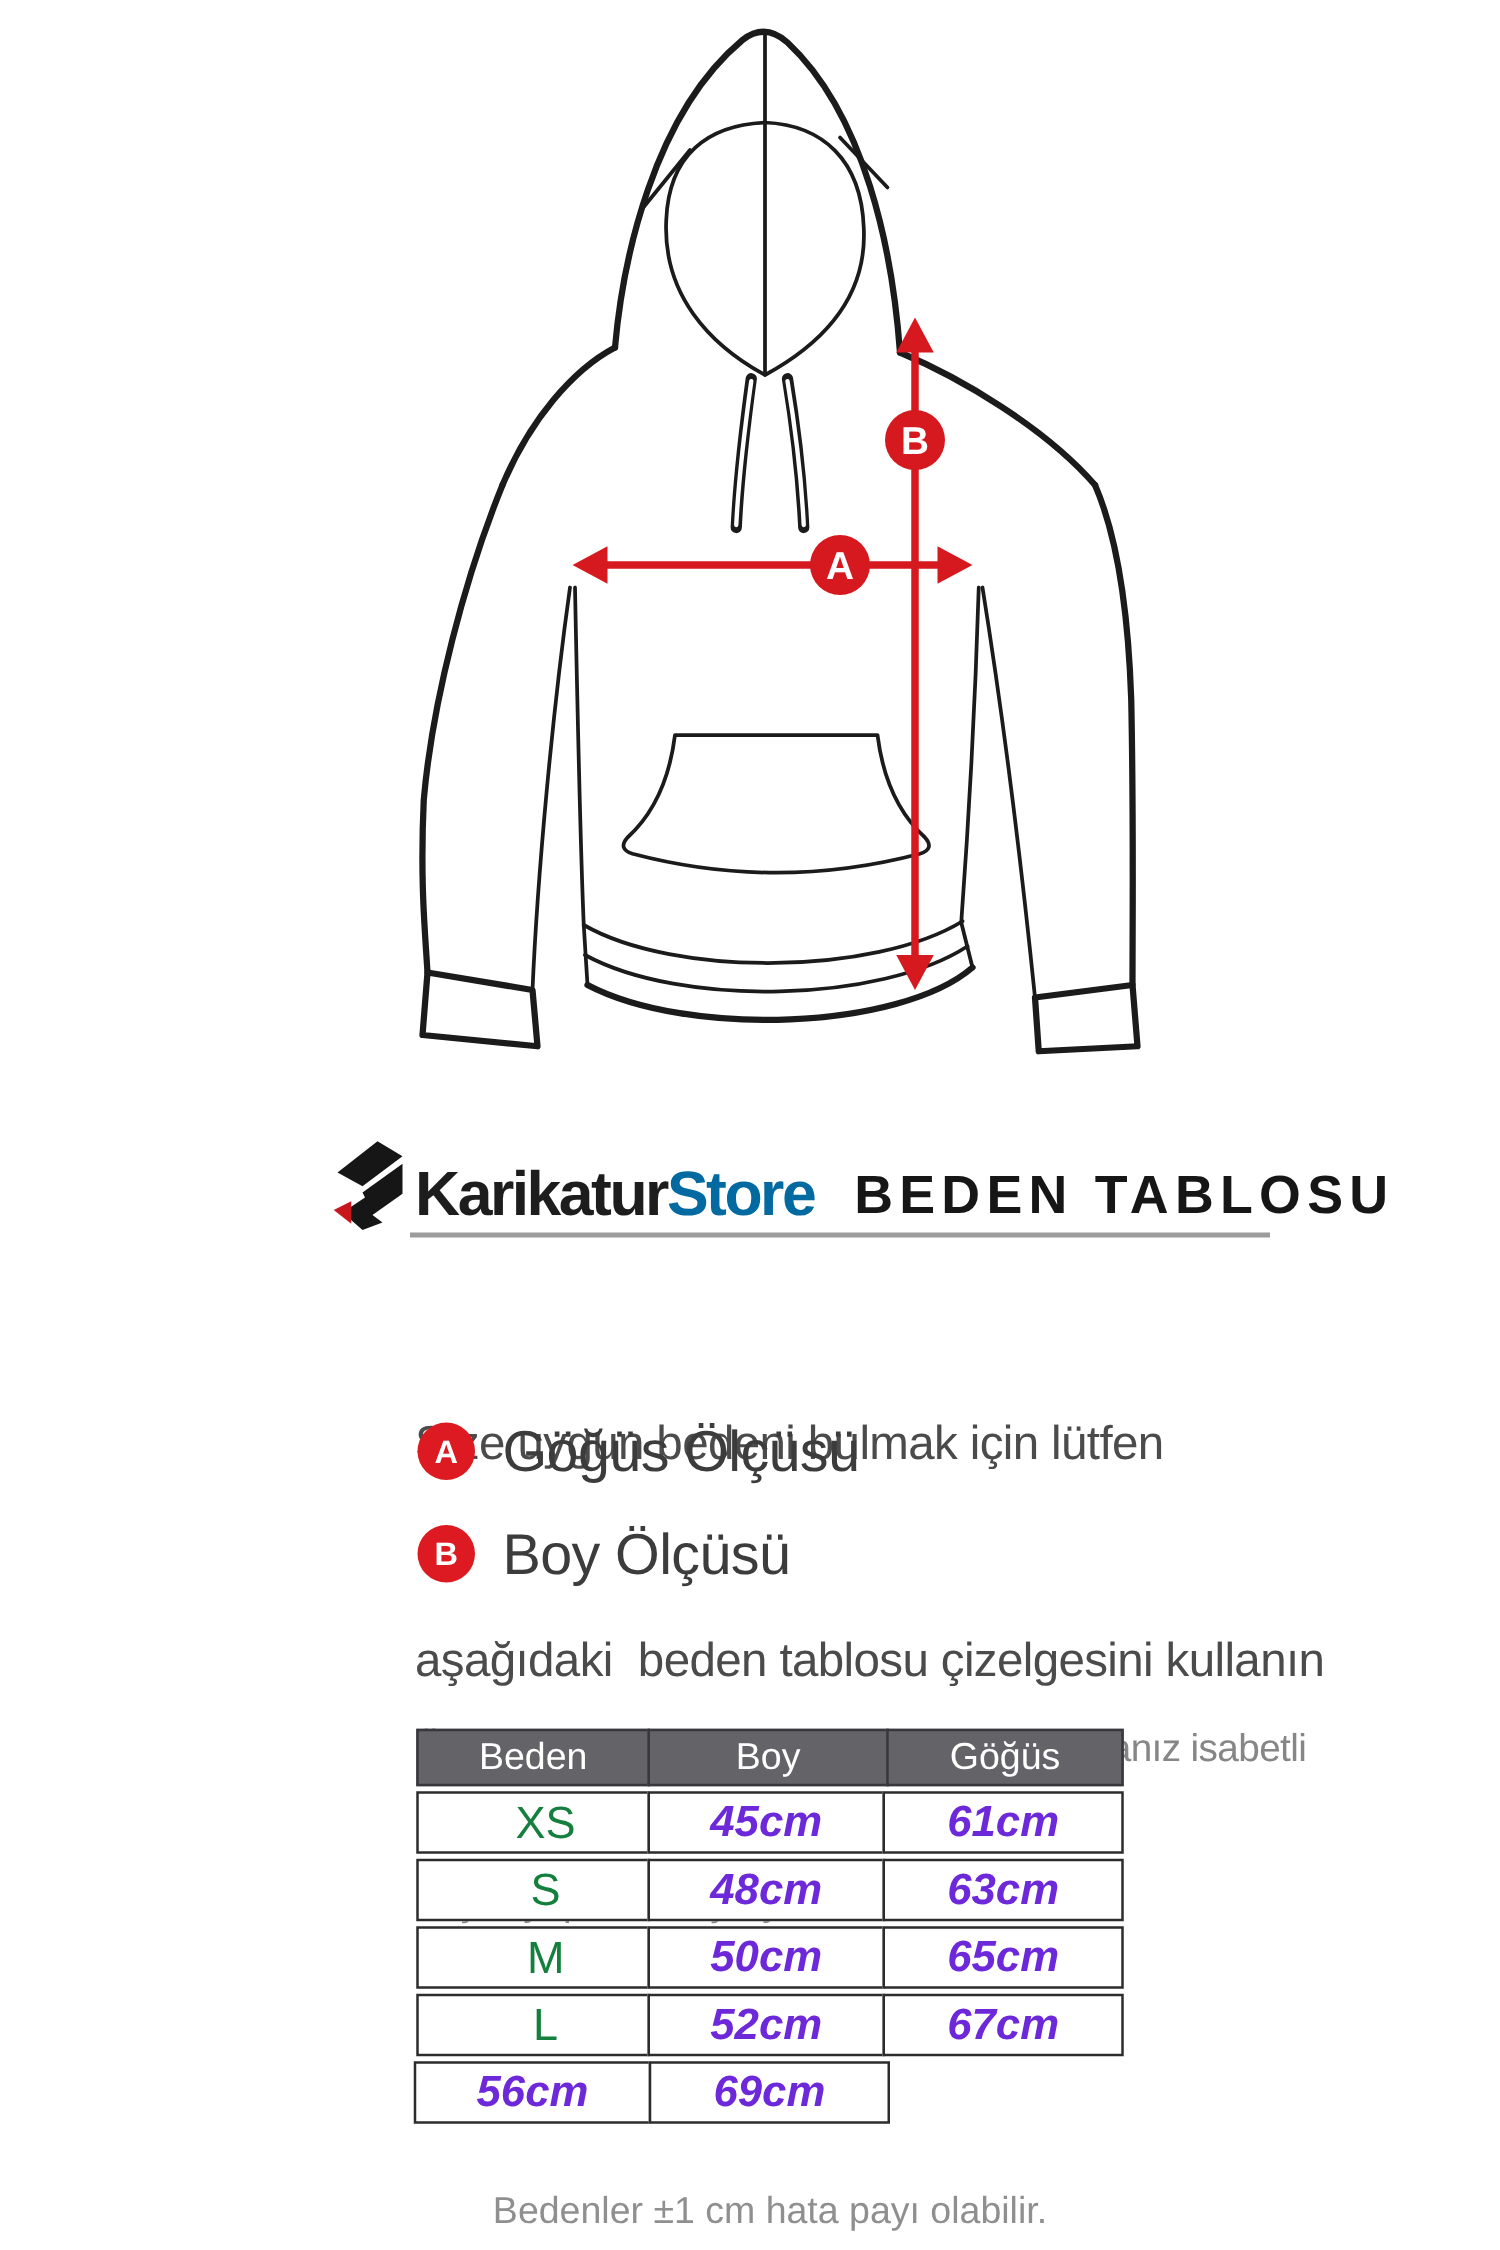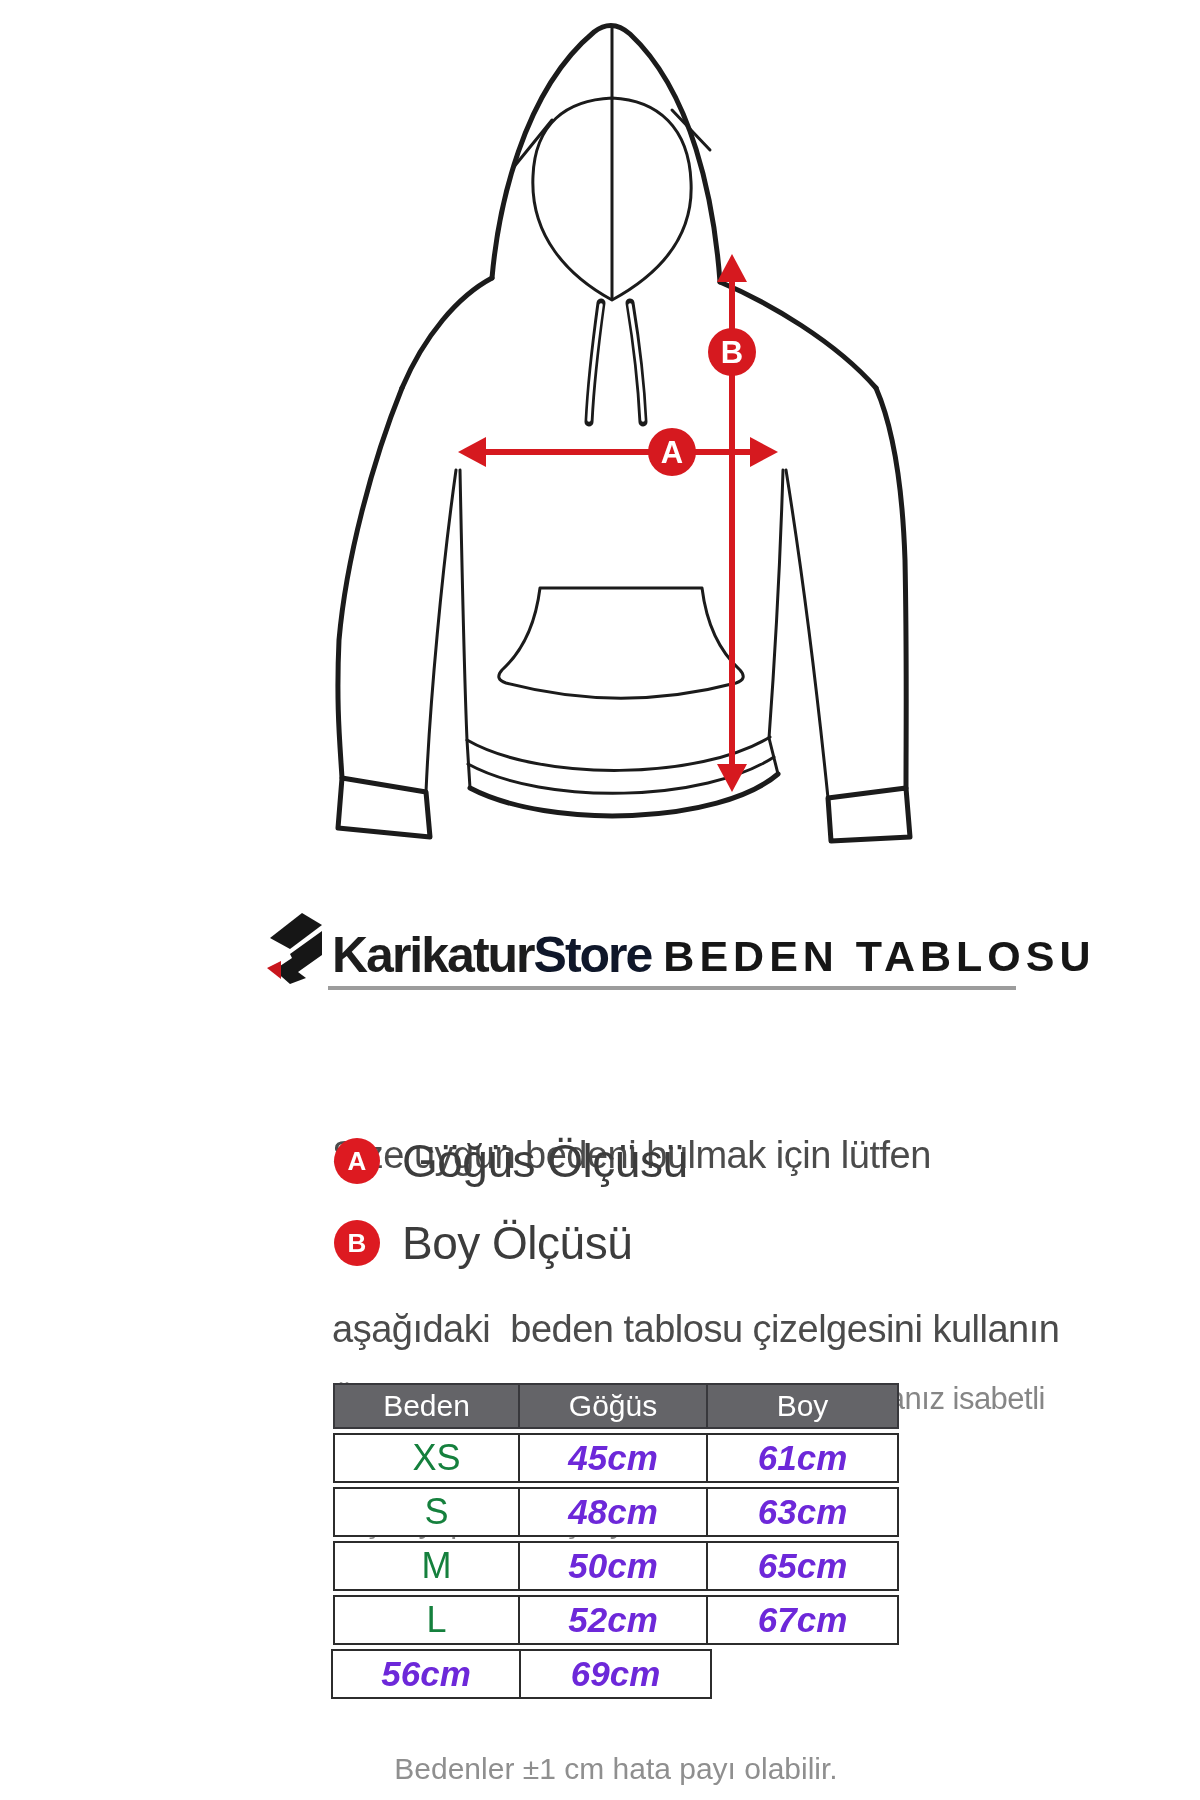--- a/index.html
+++ b/index.html
@@ -6,22 +6,22 @@
   body{
     width:1200px;height:1800px;position:relative;background:#ffffff;
     font-family:"Liberation Sans",sans-serif;overflow:hidden;
   }
   .abs{position:absolute;}
 
   
   .logo-row{left:264px;top:908px;display:flex;align-items:flex-end;}
   .logo-icon{width:64px;height:76px;margin-right:4px;}
   .brand{font-size:50px;font-weight:bold;letter-spacing:-2px;color:#1d1d1d;line-height:1;padding-bottom:4px;white-space:nowrap;}
-  .brand .red{color:#0f172a;}
-  .page-title{font-size:43px;font-weight:bold;letter-spacing:5px;color:#161616;line-height:1;margin-left:12px;padding-bottom:6px;white-space:nowrap;}
+  .brand .red{color:#0369a1;}
+  .page-title{font-size:43px;font-weight:bold;letter-spacing:5px;color:#161616;line-height:1;margin-left:32px;padding-bottom:6px;white-space:nowrap;}
 
   .rule{left:328px;top:986px;width:688px;height:4px;background:#9c9c9c;}
 
   
   .intro{left:332px;top:1010px;font-size:38px;color:#4b4b4b;line-height:58px;letter-spacing:-0.5px;white-space:pre;}
 
   
   .legend-row{display:flex;align-items:center;}
   .legend-a{left:334px;top:1134px;}
   .legend-b{left:334px;top:1216px;}
@@ -125,22 +125,22 @@
 </div>
 
 <div class="abs note">
   <div>Ölçüleri mevcut tshirtleriniz ile karşılaştırmanız isabetli</div>
   <div>seçim yapmanız için yararlı olacaktır.</div>
 </div>
 
 <div class="abs size-table">
   <div class="trow thead">
     <div class="cell c1">Beden</div>
+    <div class="cell c3">Boy</div>
     <div class="cell c2">Göğüs</div>
-    <div class="cell c3">Boy</div>
   </div>
   <div class="trow tdata">
     <div class="cell c1 size-cell">XS</div>
     <div class="cell c2 val-cell">45cm</div>
     <div class="cell c3 val-cell">61cm</div>
   </div>
   <div class="trow tdata">
     <div class="cell c1 size-cell">S</div>
     <div class="cell c2 val-cell">48cm</div>
     <div class="cell c3 val-cell">63cm</div>

